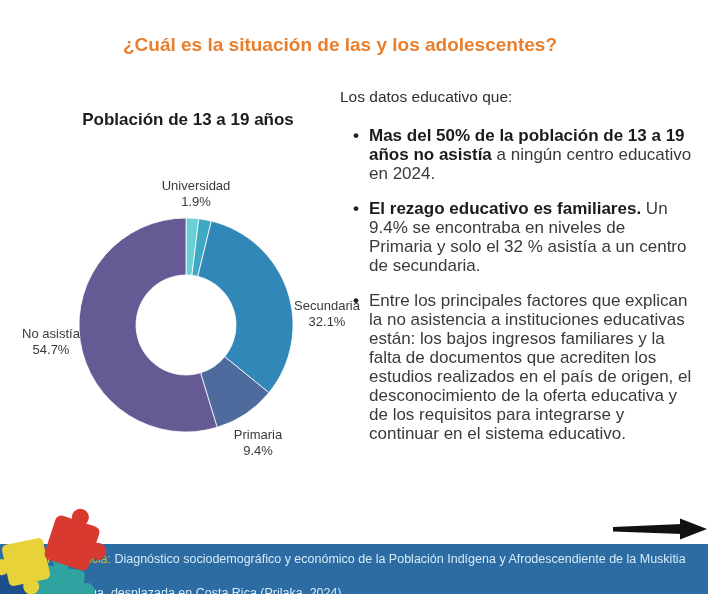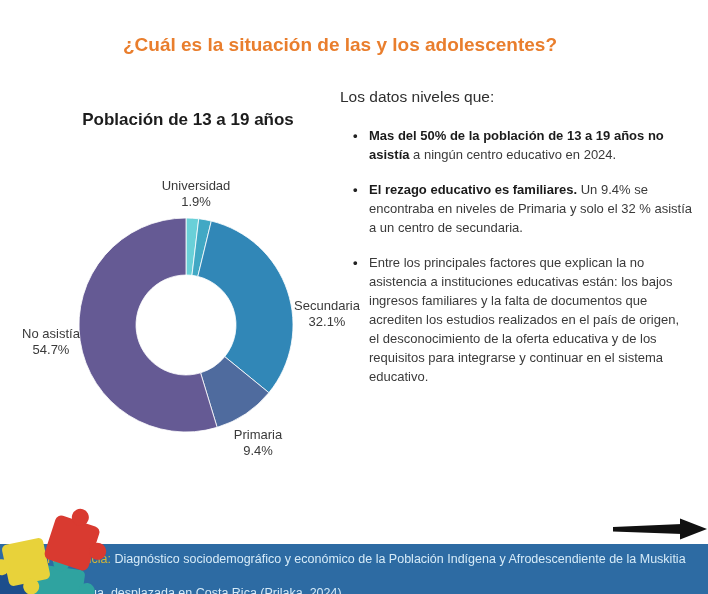--- a/index.html
+++ b/index.html
@@ -17,21 +17,21 @@
 
   .callout{position:absolute;font-size:13px;line-height:16px;color:#3a3a3a;text-align:center;}
   .c-universidad{left:136px;top:178px;width:120px;}
   .c-secundaria{left:285px;top:260px;width:84px;margin-top:38px;}
   .c-noasistia{left:8px;top:326px;width:86px;}
   .c-primaria{left:216px;top:427px;width:84px;}
 
   .right{position:absolute;left:340px;top:88px;width:352px;}
   .intro{margin:0 0 20px 0;font-size:15.5px;color:#2f2f2f;}
   .bullets{margin:0;padding:0;list-style:none;}
-  .bullets li{position:relative;padding-left:29px;font-size:13px;line-height:19px;color:#3a3a3a;}
+  .bullets li{position:relative;padding-left:29px;font-size:17px;line-height:19px;color:#3a3a3a;}
   .bullets li + li{margin-top:16px;}
   .bullets li::before{content:"\2022";position:absolute;left:13px;top:0;color:#222;font-weight:bold;}
   .bullets b{color:#1b1b1b;}
 
   .arrow-svg{position:absolute;left:612px;top:514px;z-index:3;}
 
   .footer{position:absolute;left:0;bottom:0;width:708px;height:50px;background:#2d6ba3;z-index:1;}
   .ref{margin:0;padding:7px 12px 0 47px;font-size:12.5px;line-height:17px;color:#d6ebf8;}
   .ref-label{color:#d4b636;}
 
@@ -65,21 +65,21 @@
   <div class="callout c-noasistia">
     <div>No asistía</div>
     <div>54.7%</div>
   </div>
   <div class="callout c-primaria">
     <div>Primaria</div>
     <div>9.4%</div>
   </div>
 
   <div class="right">
-    <p class="intro">Los datos niveles que:</p>
+    <p class="intro">Los datos educativo que:</p>
     <ul class="bullets">
       <li><b>Mas del 50% de la población de 13 a 19 años no asistía</b><span> a ningún centro educativo en 2024.</span></li>
       <li><b>El rezago educativo es familiares.</b><span> Un 9.4% se encontraba en niveles de Primaria y solo el 32 % asistía a un centro de secundaria.</span></li>
       <li><b></b><span>Entre los principales factores que explican la no asistencia a instituciones educativas están: los bajos ingresos familiares y la falta de documentos que acrediten los estudios realizados en el país de origen, el desconocimiento de la oferta educativa y de los requisitos para integrarse y continuar en el sistema educativo.</span></li>
     </ul>
   </div>
 
   <svg class="arrow-svg" width="96" height="30" viewBox="0 0 96 30">
     <polygon points="1,13 70,10 70,20 1,17.5" fill="#111111"></polygon>
     <polygon points="68,4.5 95,15 68,25.5" fill="#111111"></polygon>

